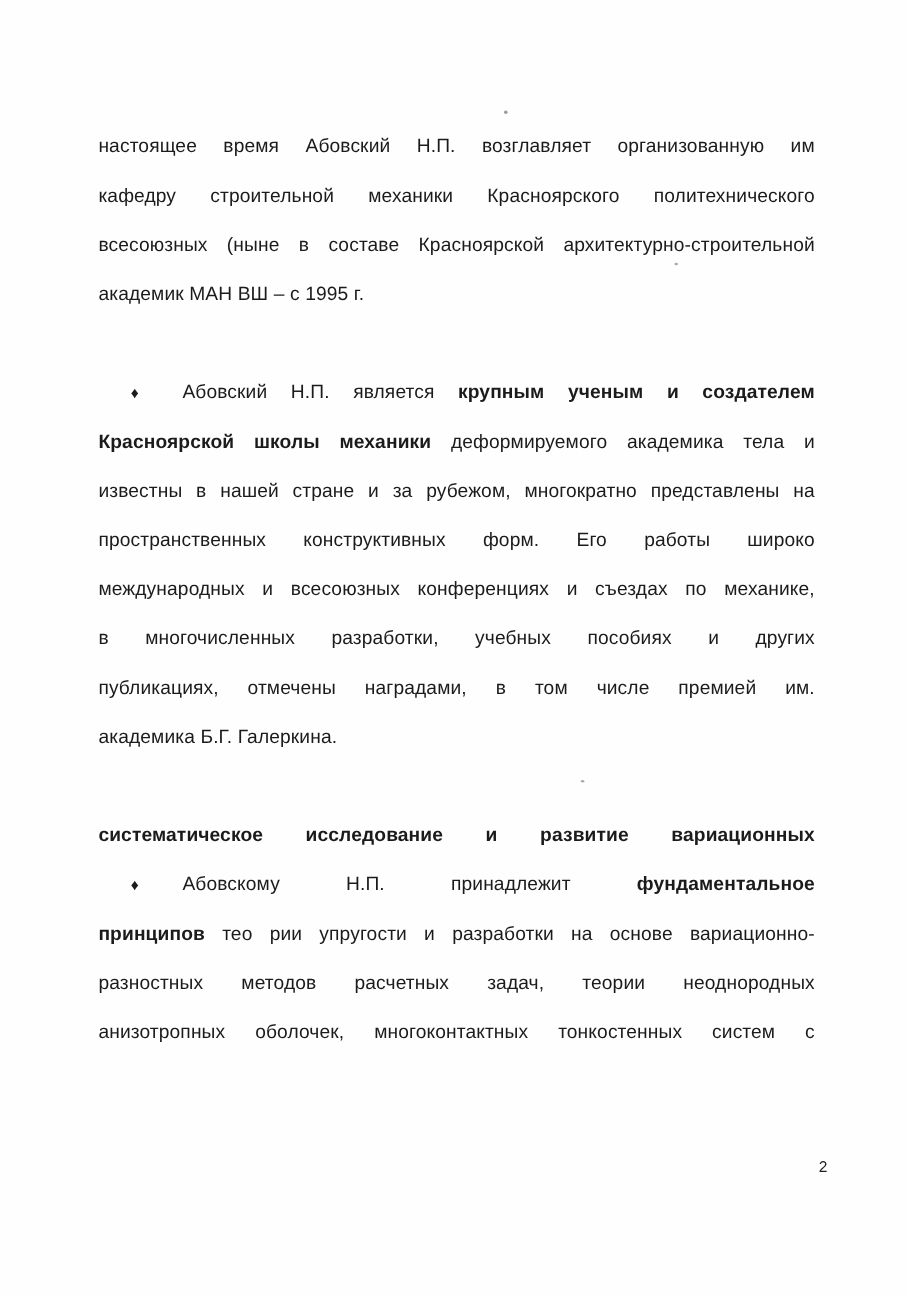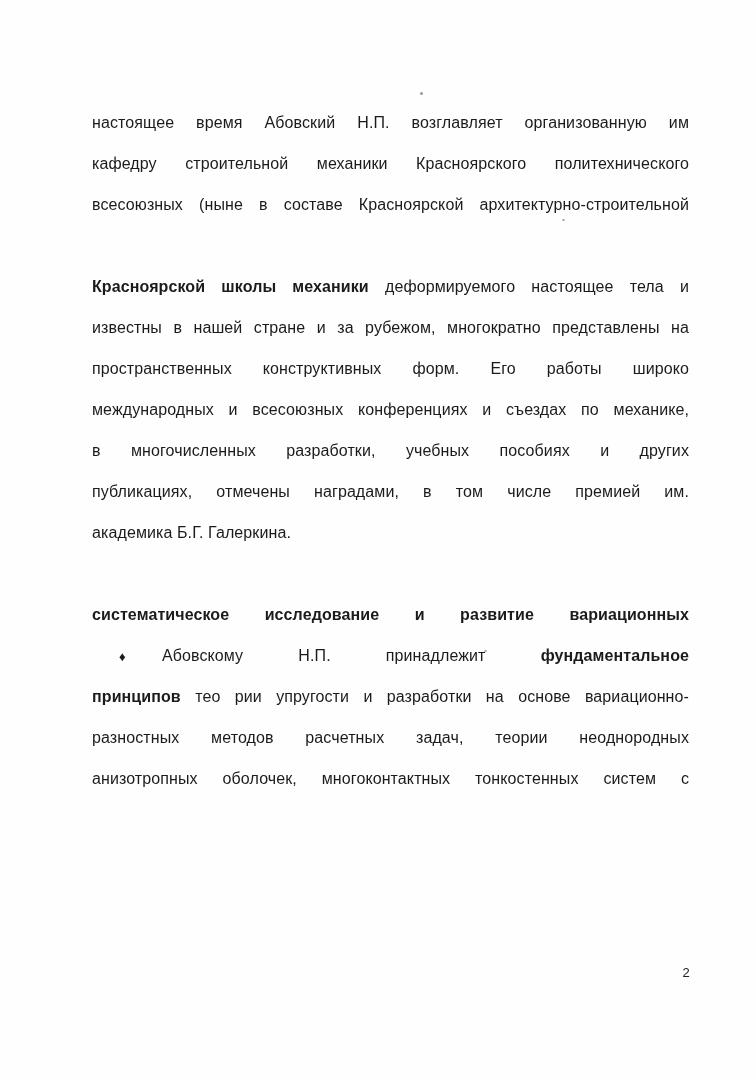--- a/index.html
+++ b/index.html
@@ -10,21 +10,21 @@
   .page {
     position: relative;
     width: 756px;
     height: 1080px;
     background: #fefefe;
     overflow: hidden;
     color: #1b1b1b;
   }
   .text-block {
     position: absolute;
-    left: 92px;
+    left: 82px;
     top: 102px;
     width: 597px;
   }
   .paragraph { margin: 0; }
   .paragraph + .paragraph { margin-top: 41px; }
   .line {
     height: 41px;
     line-height: 41px;
     font-size: 16px;
     letter-spacing: 0.1px;
@@ -68,23 +68,25 @@
 </style>
 </head>
 <body>
 
 <div class="page">
   <div class="text-block" id="text-block">
       <div class="paragraph">
         <div class="line"><span class="seg">настоящее время Абовский Н.П. возглавляет организованную им</span></div>
         <div class="line"><span class="seg">кафедру строительной механики Красноярского политехнического</span></div>
         <div class="line"><span class="seg">всесоюзных (ныне в составе Красноярской архитектурно-строительной</span></div>
+        <div class="line align-left"><span class="seg">академик МАН ВШ – с 1995 г.</span></div>
       </div>
       <div class="paragraph">
-        <div class="line"><span class="seg bold">Красноярской школы механики</span><span class="seg"> деформируемого настоящее тела и</span></div>
+        <div class="line"><span class="bullet">♦</span><span class="seg">Абовский Н.П. является </span><span class="seg bold">крупным ученым и создателем</span></div>
+        <div class="line"><span class="seg bold">Красноярской школы механики</span><span class="seg"> деформируемого академика тела и</span></div>
         <div class="line"><span class="seg">известны в нашей стране и за рубежом, многократно представлены на</span></div>
         <div class="line"><span class="seg">пространственных конструктивных форм. Его работы широко</span></div>
         <div class="line"><span class="seg">международных и всесоюзных конференциях и съездах по механике,</span></div>
         <div class="line"><span class="seg">в многочисленных разработки, учебных пособиях и других</span></div>
         <div class="line"><span class="seg">публикациях, отмечены наградами, в том числе премией им.</span></div>
         <div class="line align-left"><span class="seg">академика Б.Г. Галеркина.</span></div>
       </div>
       <div class="paragraph">
         <div class="line"><span class="seg bold">систематическое исследование и развитие вариационных</span></div>
         <div class="line"><span class="bullet">♦</span><span class="seg">Абовскому Н.П. принадлежит </span><span class="seg bold">фундаментальное</span></div>

